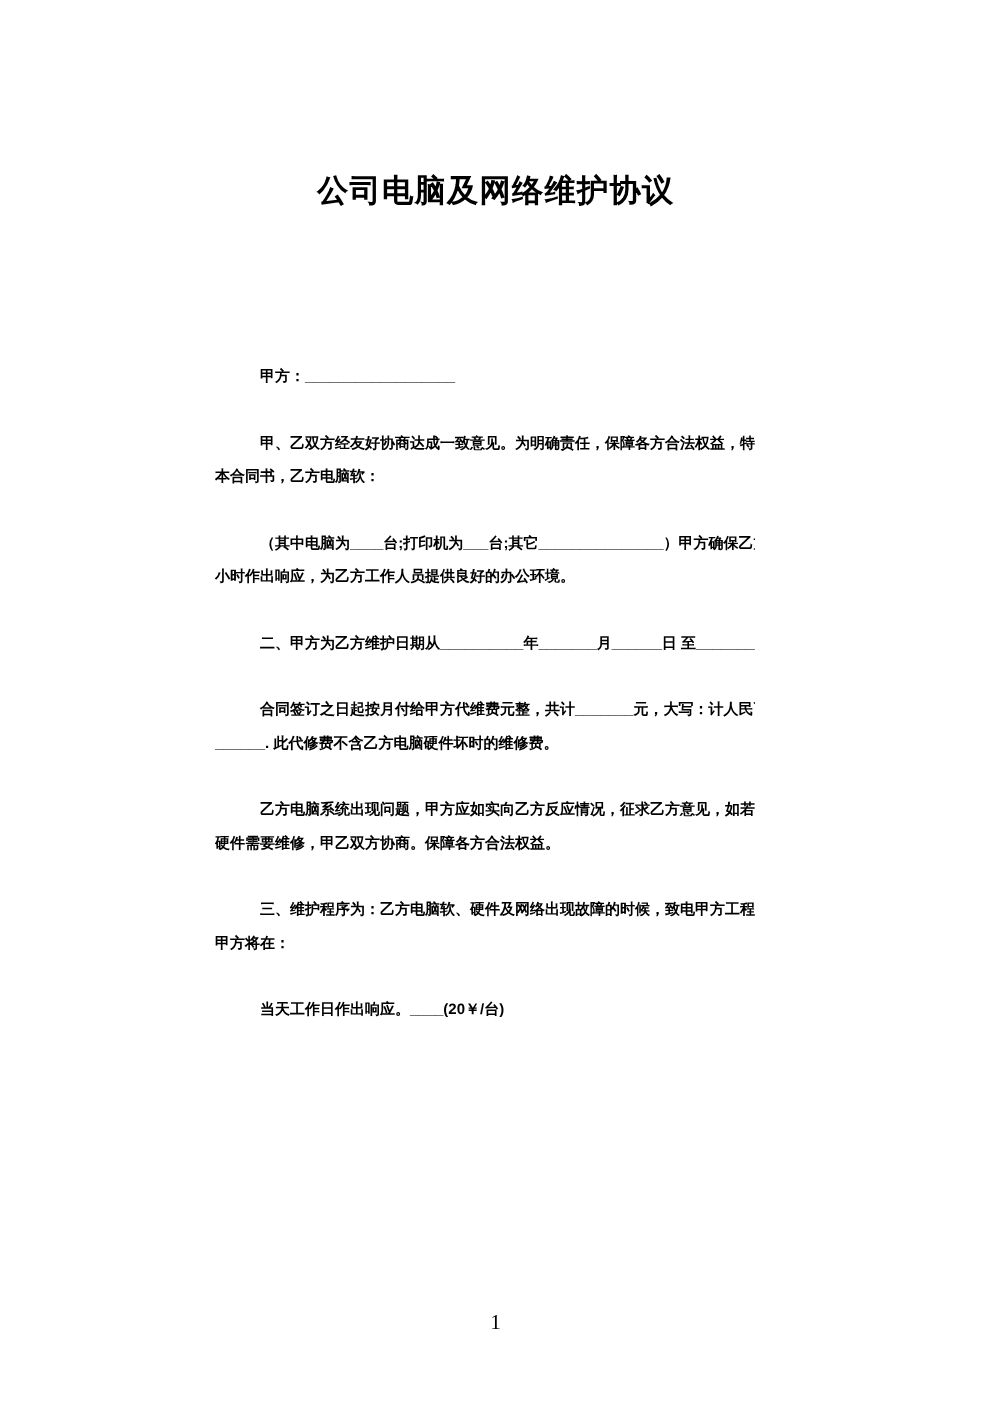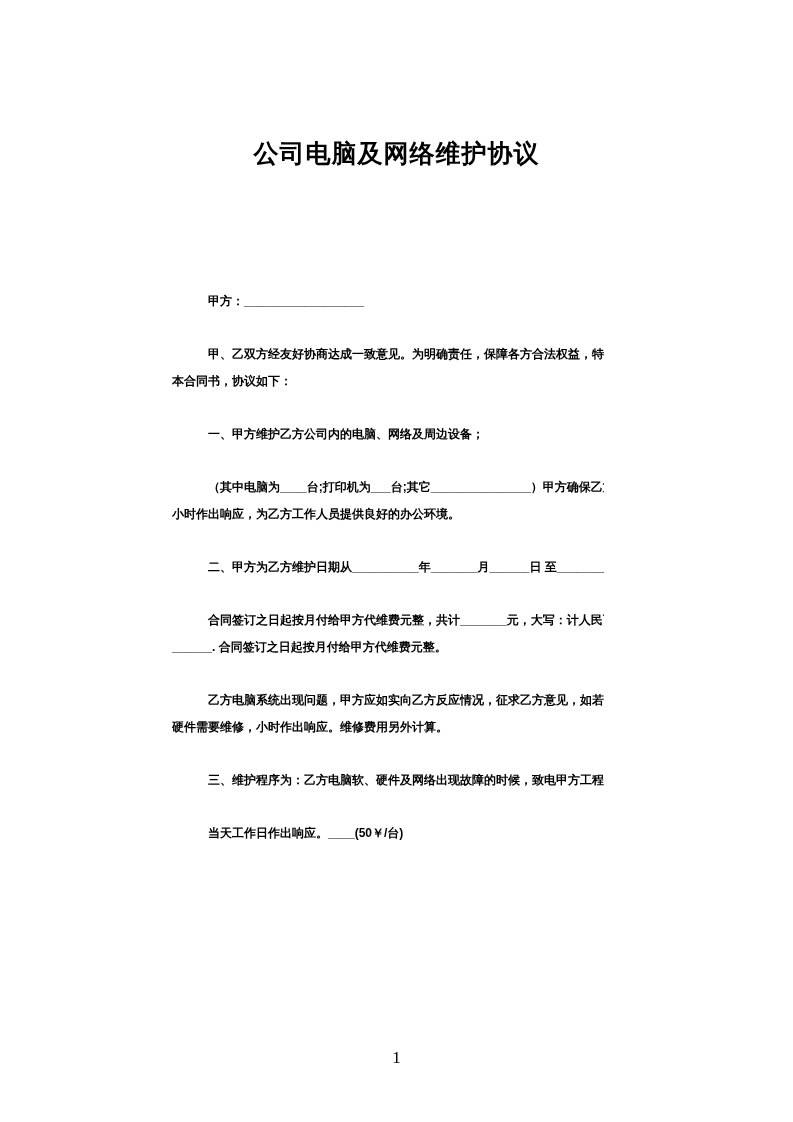--- a/index.html
+++ b/index.html
@@ -52,52 +52,50 @@
 
   <div class="doc-body">
 
     <div class="para">
       <div class="line indent">甲方：__________________</div>
     </div>
 
 
     <div class="para">
       <div class="line indent">甲、乙双方经友好协商达成一致意见。为明确责任，保障各方合法权益，特签订</div>
-      <div class="line">本合同书，协议如下：</div>
+      <div class="line">本合同书，乙方电脑软：</div>
     </div>
 
-    <div class="para">
-      <div class="line indent">一、甲方维护乙方公司内的电脑、网络及周边设备；</div>
-    </div>
 
     <div class="para">
       <div class="line indent">（其中电脑为____台;打印机为___台;其它_______________）甲方确保乙方电脑</div>
       <div class="line">小时作出响应，为乙方工作人员提供良好的办公环境。</div>
     </div>
 
     <div class="para">
       <div class="line indent">二、甲方为乙方维护日期从__________年_______月______日 至_________</div>
     </div>
 
     <div class="para">
       <div class="line indent">合同签订之日起按月付给甲方代维费元整，共计_______元，大写：计人民币__</div>
-      <div class="line">______. 合同签订之日起按月付给甲方代维费元整。</div>
+      <div class="line">______. 此代修费不含乙方电脑硬件坏时的维修费。</div>
     </div>
 
     <div class="para">
       <div class="line indent">乙方电脑系统出现问题，甲方应如实向乙方反应情况，征求乙方意见，如若乙方</div>
-      <div class="line">硬件需要维修，小时作出响应。维修费用另外计算。</div>
+      <div class="line">硬件需要维修，甲乙双方协商。保障各方合法权益。</div>
     </div>
 
     <div class="para">
       <div class="line indent">三、维护程序为：乙方电脑软、硬件及网络出现故障的时候，致电甲方工程师，</div>
+      <div class="line">甲方将在：</div>
     </div>
 
     <div class="para">
-      <div class="line indent">当天工作日作出响应。____(50￥/台)</div>
+      <div class="line indent">当天工作日作出响应。____(20￥/台)</div>
     </div>
 
 
   </div>
 
   <div class="page-number">1</div>
 
 </div>
 
 </body></html>

